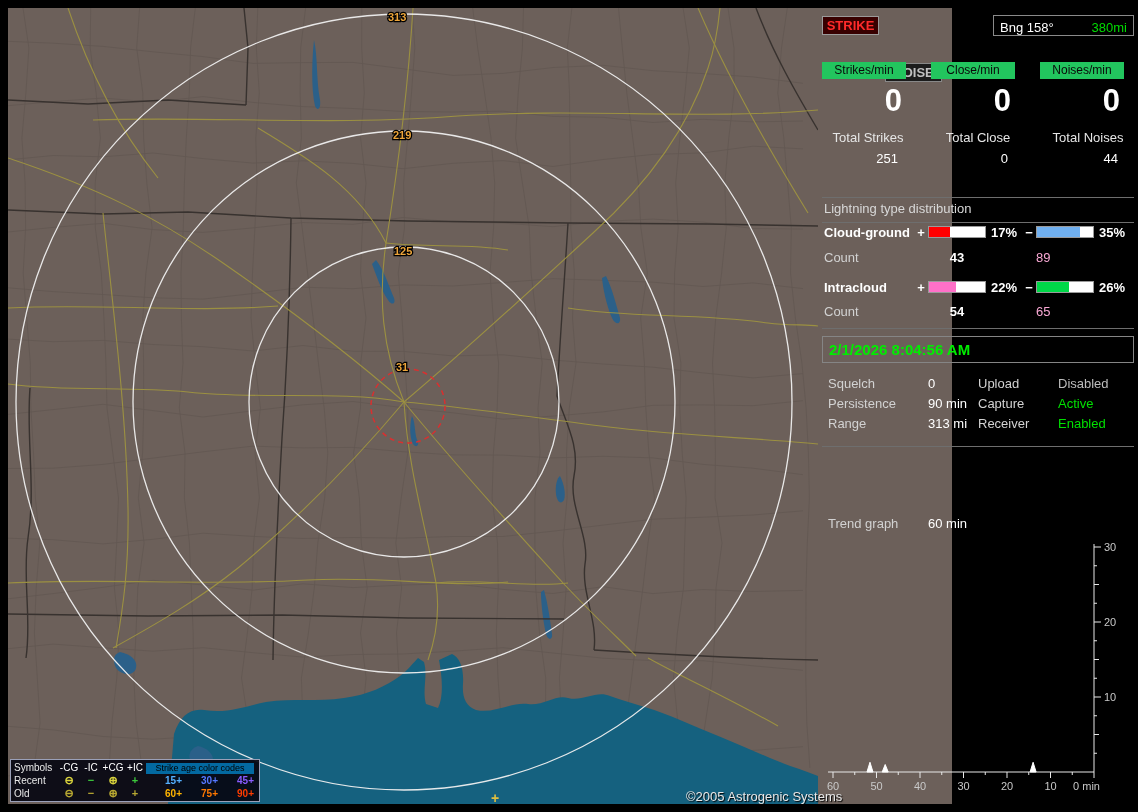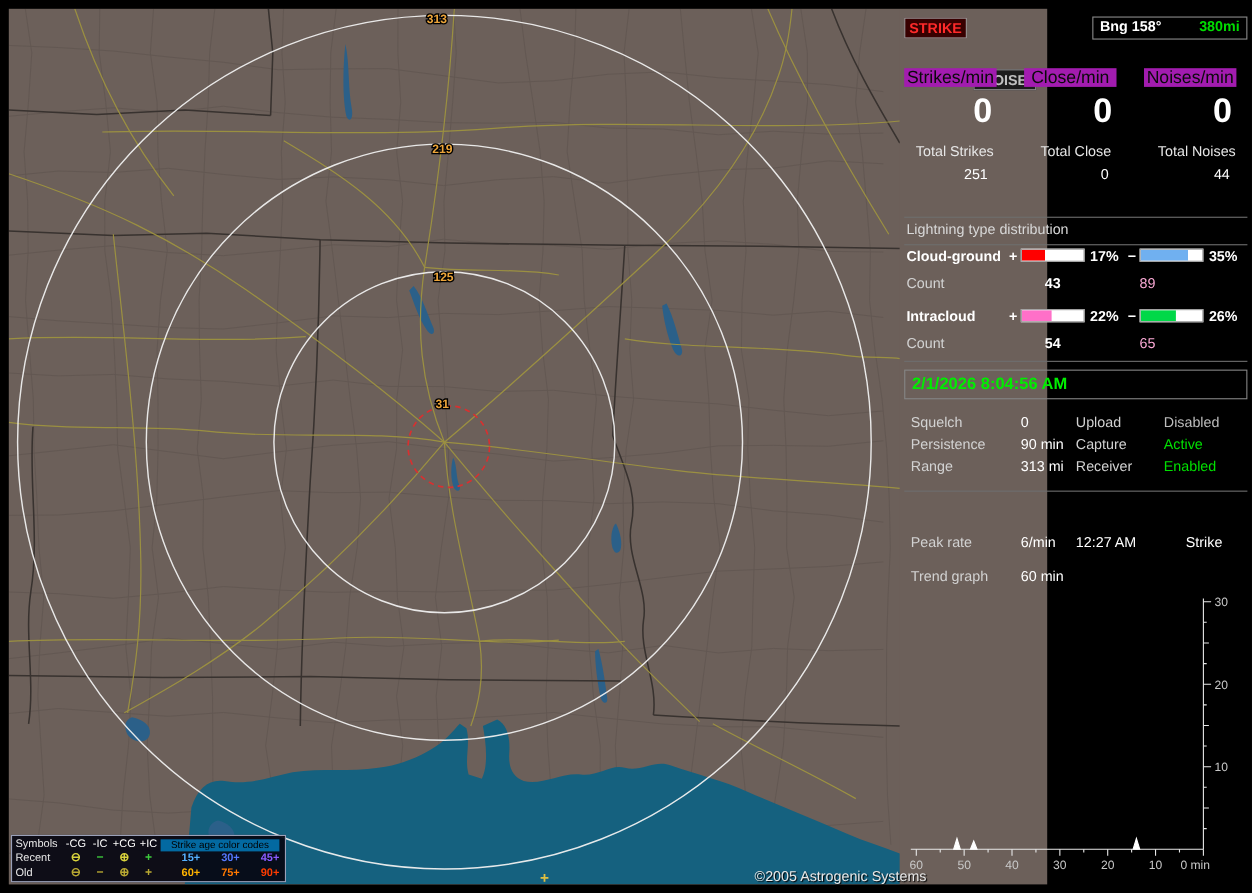--- a/index.html
+++ b/index.html
@@ -19,24 +19,24 @@
   .lg-agehead{grid-column:6/9;background:#0369a1;color:#000;font-size:9px;text-align:center;line-height:11px;height:11px;margin-top:1px}
   .lg-sym{text-align:center;font-weight:bold;font-size:11px}
   .lg-age{text-align:right;font-weight:bold}
 
   
   .panel{position:absolute;left:822px;top:8px;width:312px;height:798px;color:#d6d6d6;font-size:13px}
   .btn{position:absolute;top:8px;height:19px;line-height:17px;text-align:center;font-weight:bold;font-size:13px}
   .btn.strike{left:0;width:57px;background:#380000;border:1px solid #9a9a9a}
   .btn.noise{left:63px;width:57px;background:#1c1c1c;border:1px solid #888}
   .bngbox{position:absolute;top:7px;left:171px;width:141px;height:21px;border:1px solid #8a8a8a;background:#000;
-          display:flex;justify-content:space-between;align-items:flex-start;padding:0 6px;font-weight:bold}
+          display:flex;justify-content:space-between;align-items:flex-end;padding:0 6px;font-weight:normal}
   .bng{color:#fff}
   .rcol{position:absolute;width:84px}
-  .chip{height:17px;line-height:17px;background:#a21caf;color:#0a0a0a;font-size:16px;text-align:center}
+  .chip{height:17px;line-height:17px;background:#22c55e;color:#0a0a0a;font-size:12px;text-align:center}
   .bigval{margin-top:4px;font-size:31px;font-weight:bold;color:#fff;text-align:right;padding-right:4px}
   .tcol{position:absolute;width:92px}
   .tlab{text-align:center;color:#e6e6e6}
   .tval{margin-top:6px;text-align:right;padding-right:16px;color:#fff}
   .divider{position:absolute;left:0;width:312px;height:1px;background:#6e6e6e}
   .dist-header{position:absolute;left:0;top:193px;width:312px;padding:0 0 6px 2px;color:#d8d8d8;border-bottom:1px solid #6e6e6e}
   .dist-row{position:absolute;left:0;width:312px;height:16px;display:flex;align-items:center;color:#fff}
   .d-name{width:92px;padding-left:2px;font-weight:bold}
   .d-sign{width:14px;text-align:center;font-weight:bold}
   .d-bar{width:58px;height:12px;background:#fff;border:1px solid #9a9a9a;overflow:hidden}
@@ -288,26 +288,20 @@
     </div>
     <div class="krow" style="top:408px">
       <span class="k1">Range</span>
       <span class="k2">313 mi</span>
       <span class="k3">Receiver</span>
       <span class="k4" style="color: rgb(0, 224, 0);">Enabled</span>
     </div>
 
     <div class="divider" style="top:438px"></div>
 
-    <div class="srow" style="top:477px">
-      <span class="s1 g">Peak rate</span>
-      <span class="s2 w">6/min</span>
-      <span class="s3 w">12:27 AM</span>
-      <span class="s4 w">Strike</span>
-    </div>
 
     <div class="srow" style="top:508px">
       <span class="s1 g">Trend graph</span>
       <span class="s4 w">60 min</span>
     </div>
 
     <div class="trendwrap">
       <svg id="trendsvg" width="312" height="266" viewBox="0 0 312 266">
           <line x1="272" y1="6" x2="272" y2="234" stroke="#e8e8e8" stroke-width="1"></line>
           <line x1="6" y1="234" x2="272" y2="234" stroke="#e8e8e8" stroke-width="1"></line>

